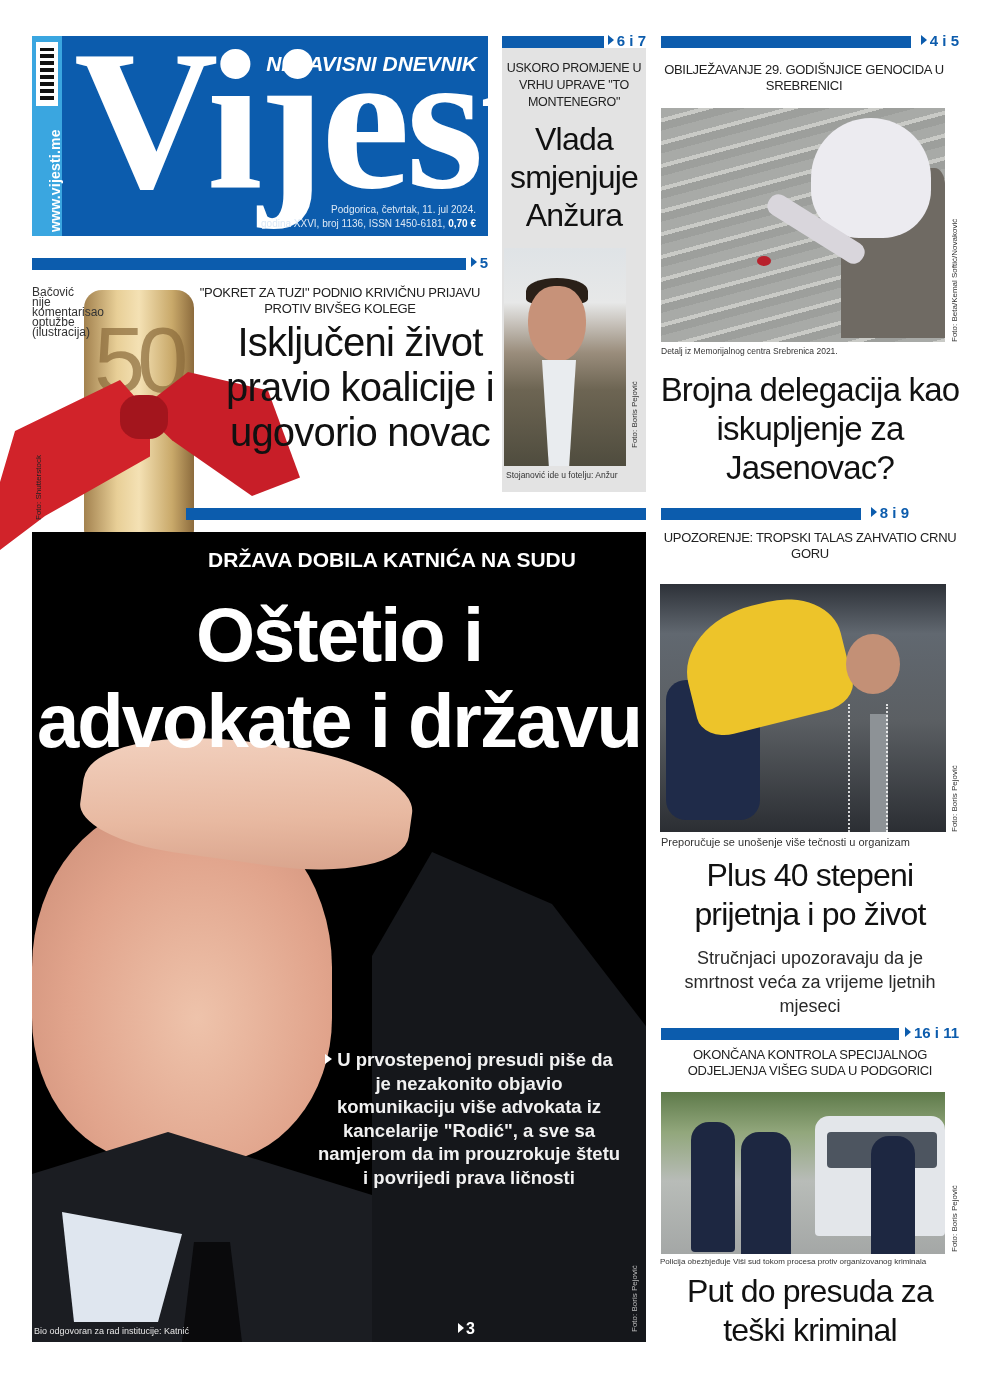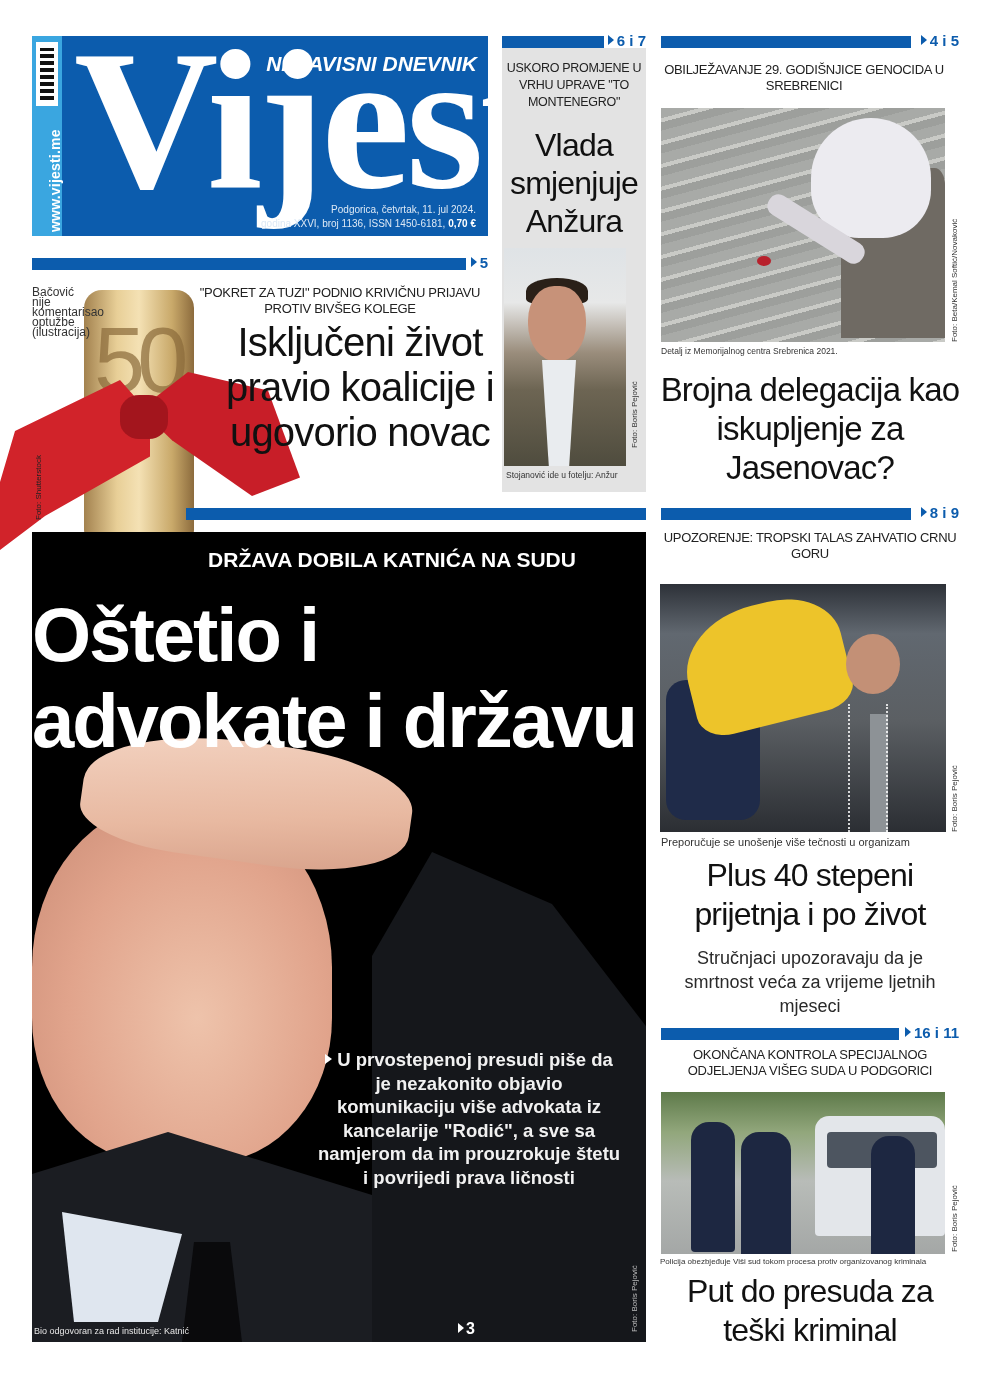--- a/index.html
+++ b/index.html
@@ -33,21 +33,21 @@
     border-bottom: 5px solid transparent; border-left: 6px solid #0c5cad; margin-right: 3px; vertical-align: 1px; }
 
   .kicker { text-align: center; text-transform: uppercase; color: #222; font-size: 13px; line-height: 16px; letter-spacing: -0.3px; }
   .headline { text-align: center; color: #111; font-weight: normal; letter-spacing: -0.8px; }
   .caption { font-size: 8.5px; color: #333; white-space: nowrap; }
   .photo-credit { position: absolute; transform-origin: 0 0; transform: rotate(-90deg); font-size: 8px; color: #333; white-space: nowrap; }
 
   
   .vlada-box { left: 502px; top: 48px; width: 144px; height: 444px; background: #e3e3e3; }
   .vlada-kicker { left: 506px; top: 60px; width: 136px; font-size: 12.5px; line-height: 17px; }
-  .vlada-head { left: 502px; top: 126px; width: 144px; font-size: 32px; line-height: 38px; }
+  .vlada-head { left: 502px; top: 120px; width: 144px; font-size: 32px; line-height: 38px; }
   .vlada-photo { left: 504px; top: 248px; width: 122px; height: 218px;
     background: linear-gradient(180deg, #dfe3e6 0%, #e7e8e8 25%, #9a8d7c 48%, #6d6553 65%, #4f4c3e 100%); overflow: hidden; }
   .vlada-photo .face { position: absolute; left: 24px; top: 38px; width: 58px; height: 76px; border-radius: 45% 45% 50% 50%; background: #c79279; }
   .vlada-photo .hair { position: absolute; left: 22px; top: 30px; width: 62px; height: 26px; border-radius: 50% 50% 20% 20%; background: #2a2018; }
   .vlada-photo .shirt { position: absolute; left: 38px; top: 112px; width: 34px; height: 106px; background: #e9ecef; clip-path: polygon(0 0, 100% 0, 80% 100%, 20% 100%); }
   .vlada-caption { left: 506px; top: 470px; }
 
   
   .sreb-kicker { left: 662px; top: 62px; width: 284px; }
   .sreb-photo { left: 661px; top: 108px; width: 284px; height: 234px; overflow: hidden;
@@ -67,21 +67,21 @@
     background: linear-gradient(90deg, #a3824f 0%, #e8cf97 30%, #f4e1b4 50%, #c9a96a 80%, #8c6b3d 100%); }
   .money .fifty { position: absolute; left: 10px; top: 18px; font-size: 92px; font-weight: normal; color: #8a6a3a; opacity: 0.7; letter-spacing: -8px; }
   .bow-l { left: 0; top: 380px; width: 150px; height: 170px; background: #d1232a; clip-path: polygon(100% 20%, 80% 0, 10% 30%, 0 60%, 0 100%, 30% 80%, 100% 45%); }
   .bow-r { left: 140px; top: 372px; width: 160px; height: 124px; background: #c81e28; clip-path: polygon(0 30%, 30% 0, 80% 15%, 100% 85%, 70% 100%, 20% 55%); }
   .bow-knot { left: 120px; top: 395px; width: 48px; height: 44px; background: #a3151d; border-radius: 40%; }
 
   
   .main-rule { left: 186px; top: 508px; width: 460px; }
   .main { left: 32px; top: 532px; width: 614px; height: 810px; background: #000000; overflow: hidden; }
   .main-kicker { left: 160px; top: 16px; width: 400px; text-align: center; color: #ffffff; font-weight: bold; font-size: 21px; white-space: nowrap; }
-  .main-head { left: 0; top: 60px; width: 614px; color: #ffffff; font-weight: bold;
+  .main-head { left: 0; top: 60px; width: 614px; text-align: center; color: #ffffff; font-weight: bold;
     font-size: 76px; line-height: 86px; letter-spacing: -2px; }
   .main-photo { left: 0; top: 210px; width: 614px; height: 600px; }
   .main-photo .suit { position: absolute; left: 340px; top: 110px; width: 300px; height: 520px; background: #15171b; clip-path: polygon(20% 0, 60% 10%, 100% 40%, 100% 100%, 0 100%, 0 20%); }
   .main-photo .head { position: absolute; left: 0; top: 60px; width: 300px; height: 360px; border-radius: 46% 46% 40% 40%;
     background: radial-gradient(ellipse at 55% 60%, #eec3ab 0%, #e1a48c 55%, #c98a74 100%); }
   .main-photo .hand { position: absolute; left: 50px; top: 0; width: 330px; height: 120px; border-radius: 50% 40% 40% 30%;
     background: linear-gradient(170deg, #f4d5c4 0%, #e8b9a1 60%, #d59e87 100%); transform: rotate(8deg); }
   .main-photo .body { position: absolute; left: 0; top: 390px; width: 340px; height: 210px; background: #1b1d22; clip-path: polygon(0 20%, 40% 0, 100% 30%, 100% 100%, 0 100%); }
   .main-photo .collar { position: absolute; left: 30px; top: 470px; width: 120px; height: 110px; background: #dfe6ef; clip-path: polygon(0 0, 100% 20%, 80% 100%, 10% 100%); }
   .main-photo .tie { position: absolute; left: 150px; top: 500px; width: 60px; height: 100px; background: #0a0a0c; clip-path: polygon(20% 0, 80% 0, 100% 100%, 0 100%); }
@@ -195,21 +195,21 @@
   <div class="abs main-kicker">DRŽAVA DOBILA KATNIĆA NA SUDU</div>
   <div class="abs main-head">Oštetio i advokate i državu</div>
   <div class="abs main-bullets">
     <span class="bullet"><span class="tri"></span><span>U prvostepenoj presudi piše da je nezakonito objavio komunikaciju više advokata iz kancelarije "Rodić", a sve sa namjerom da im prouzrokuje štetu i povrijedi prava ličnosti</span></span>
   </div>
   <div class="abs main-pageref"><span class="tri"></span><span>3</span></div>
   <div class="abs caption main-caption">Bio odgovoran za rad institucije: Katnić</div>
   <div class="photo-credit main-credit">Foto: Boris Pejović</div>
 </div>
 
-<div class="abs rule" style="left:661px; top:508px; width:298px;">
+<div class="abs rule" style="left:661px; top:508px; width:248px;">
   <div class="rule-bar" style="right:48px;"></div>
   <div class="rule-pages"><span class="tri"></span><span>8 i 9</span></div>
 </div>
 <div class="abs kicker heat-kicker">UPOZORENJE: TROPSKI TALAS ZAHVATIO CRNU GORU</div>
 <div class="abs heat-photo">
   <div class="shorts"></div>
     <div class="shirt"></div>
     <div class="head"></div>
     <div class="fountain"></div>
     <div class="water"></div>

